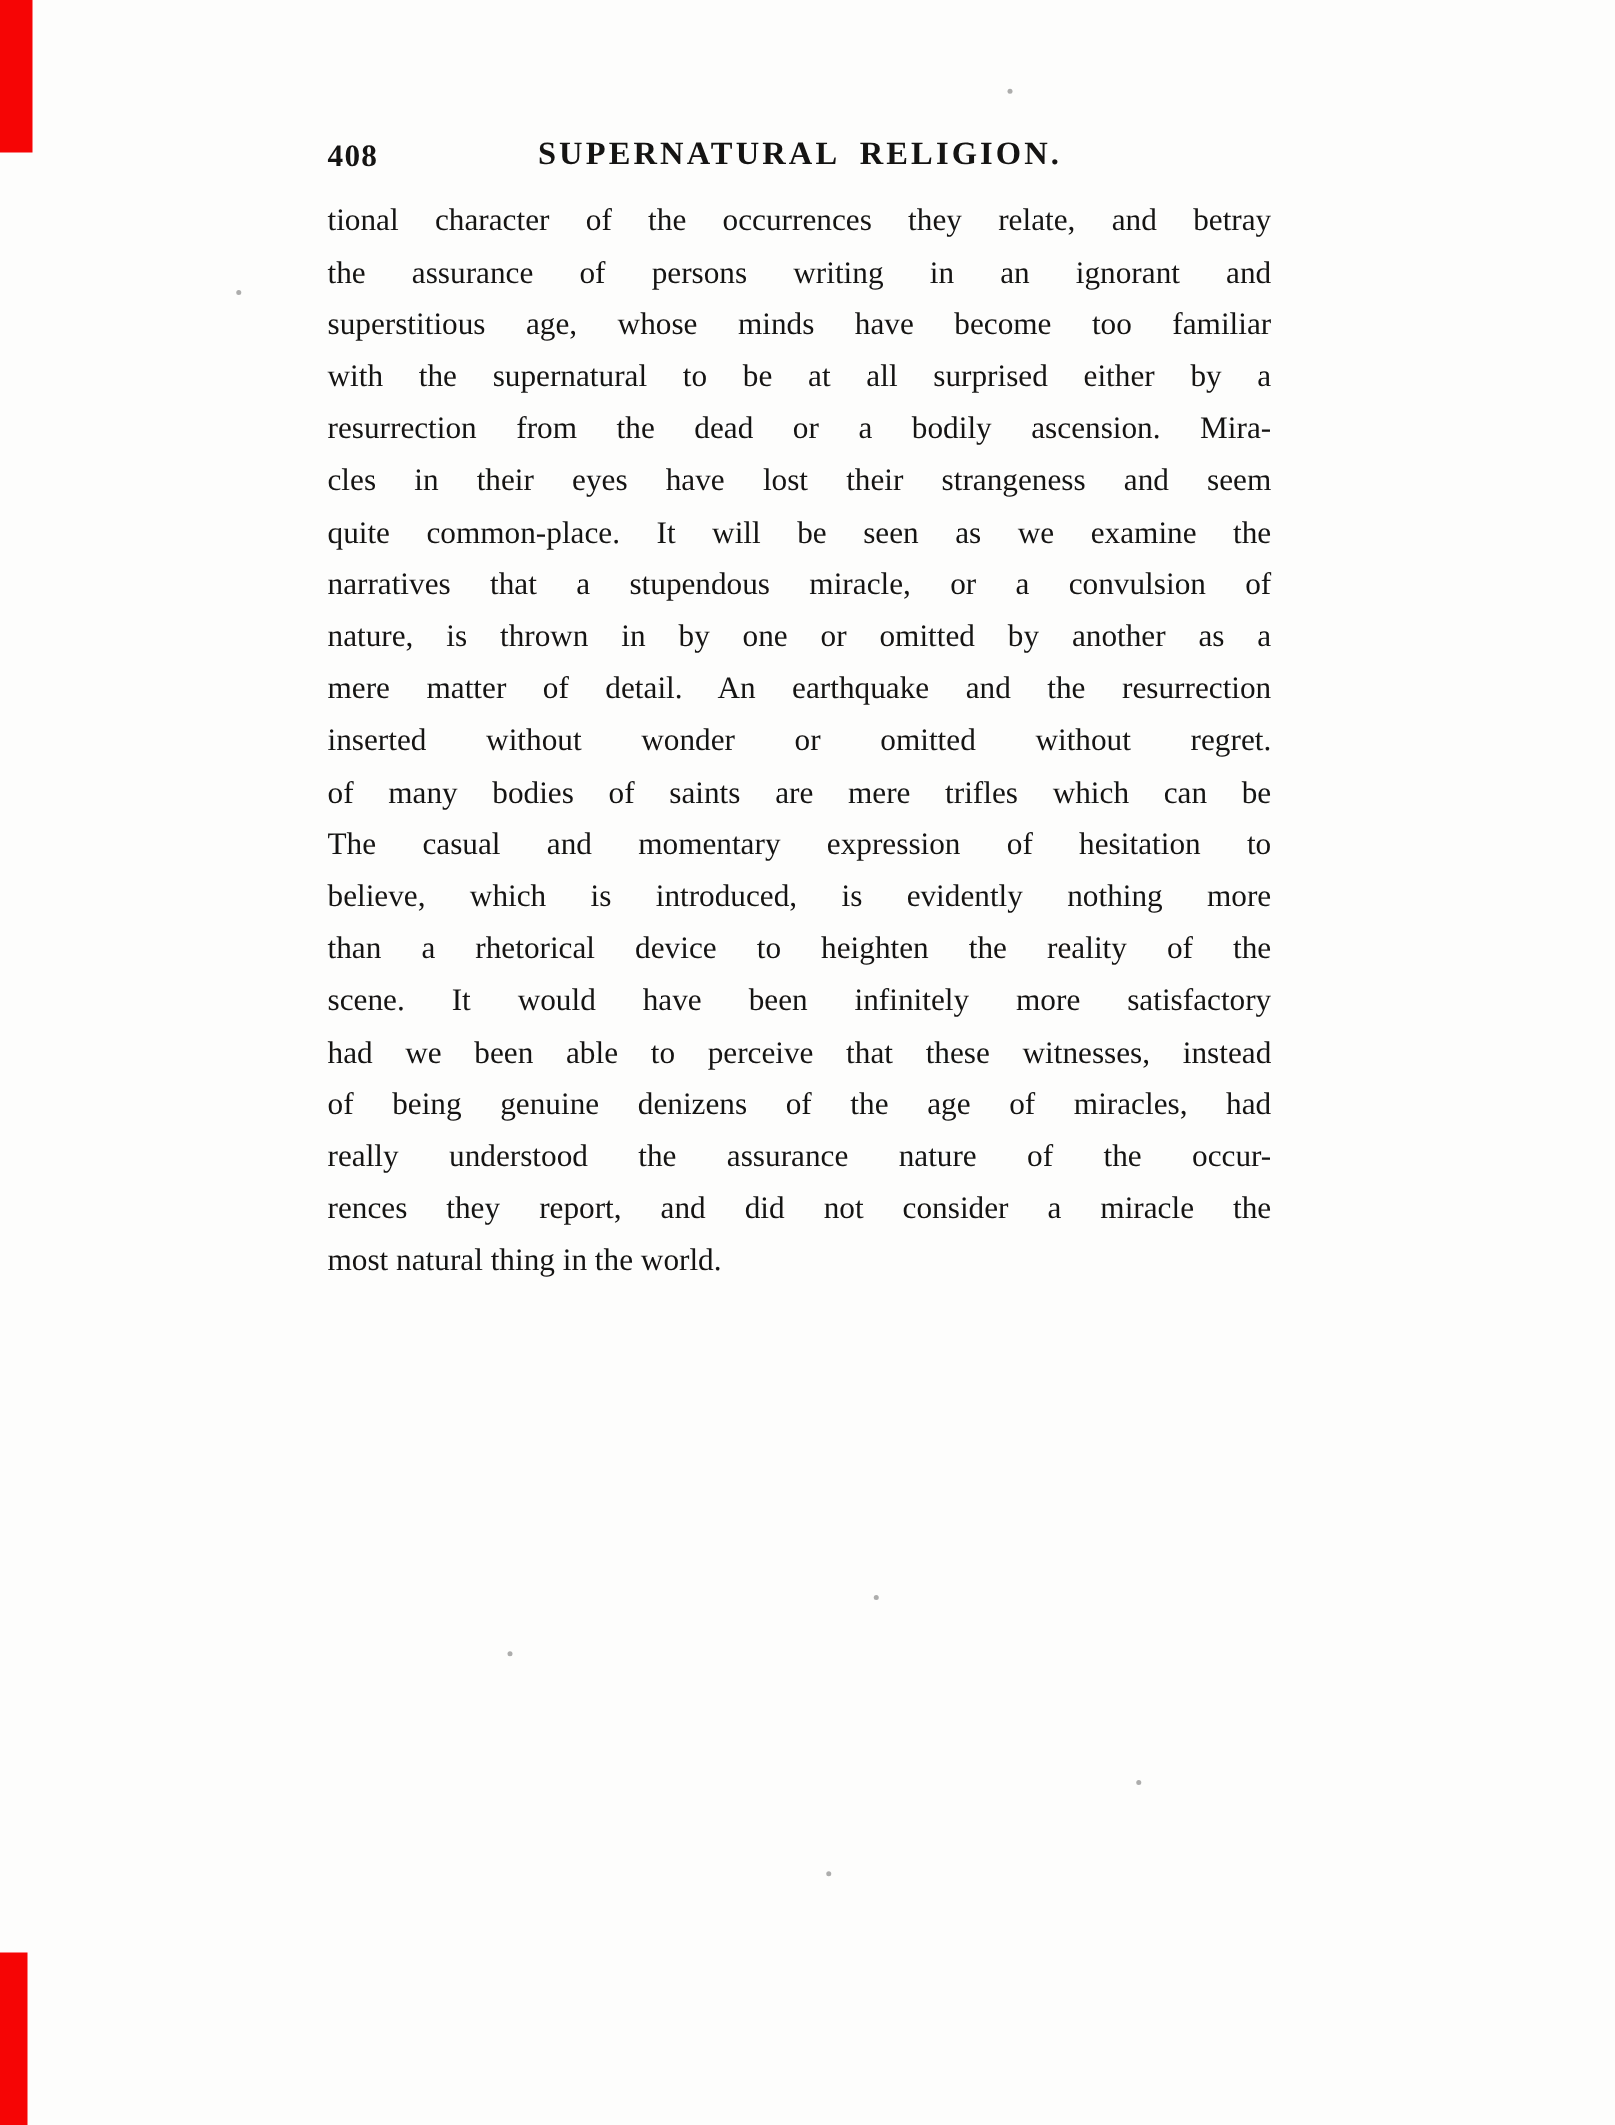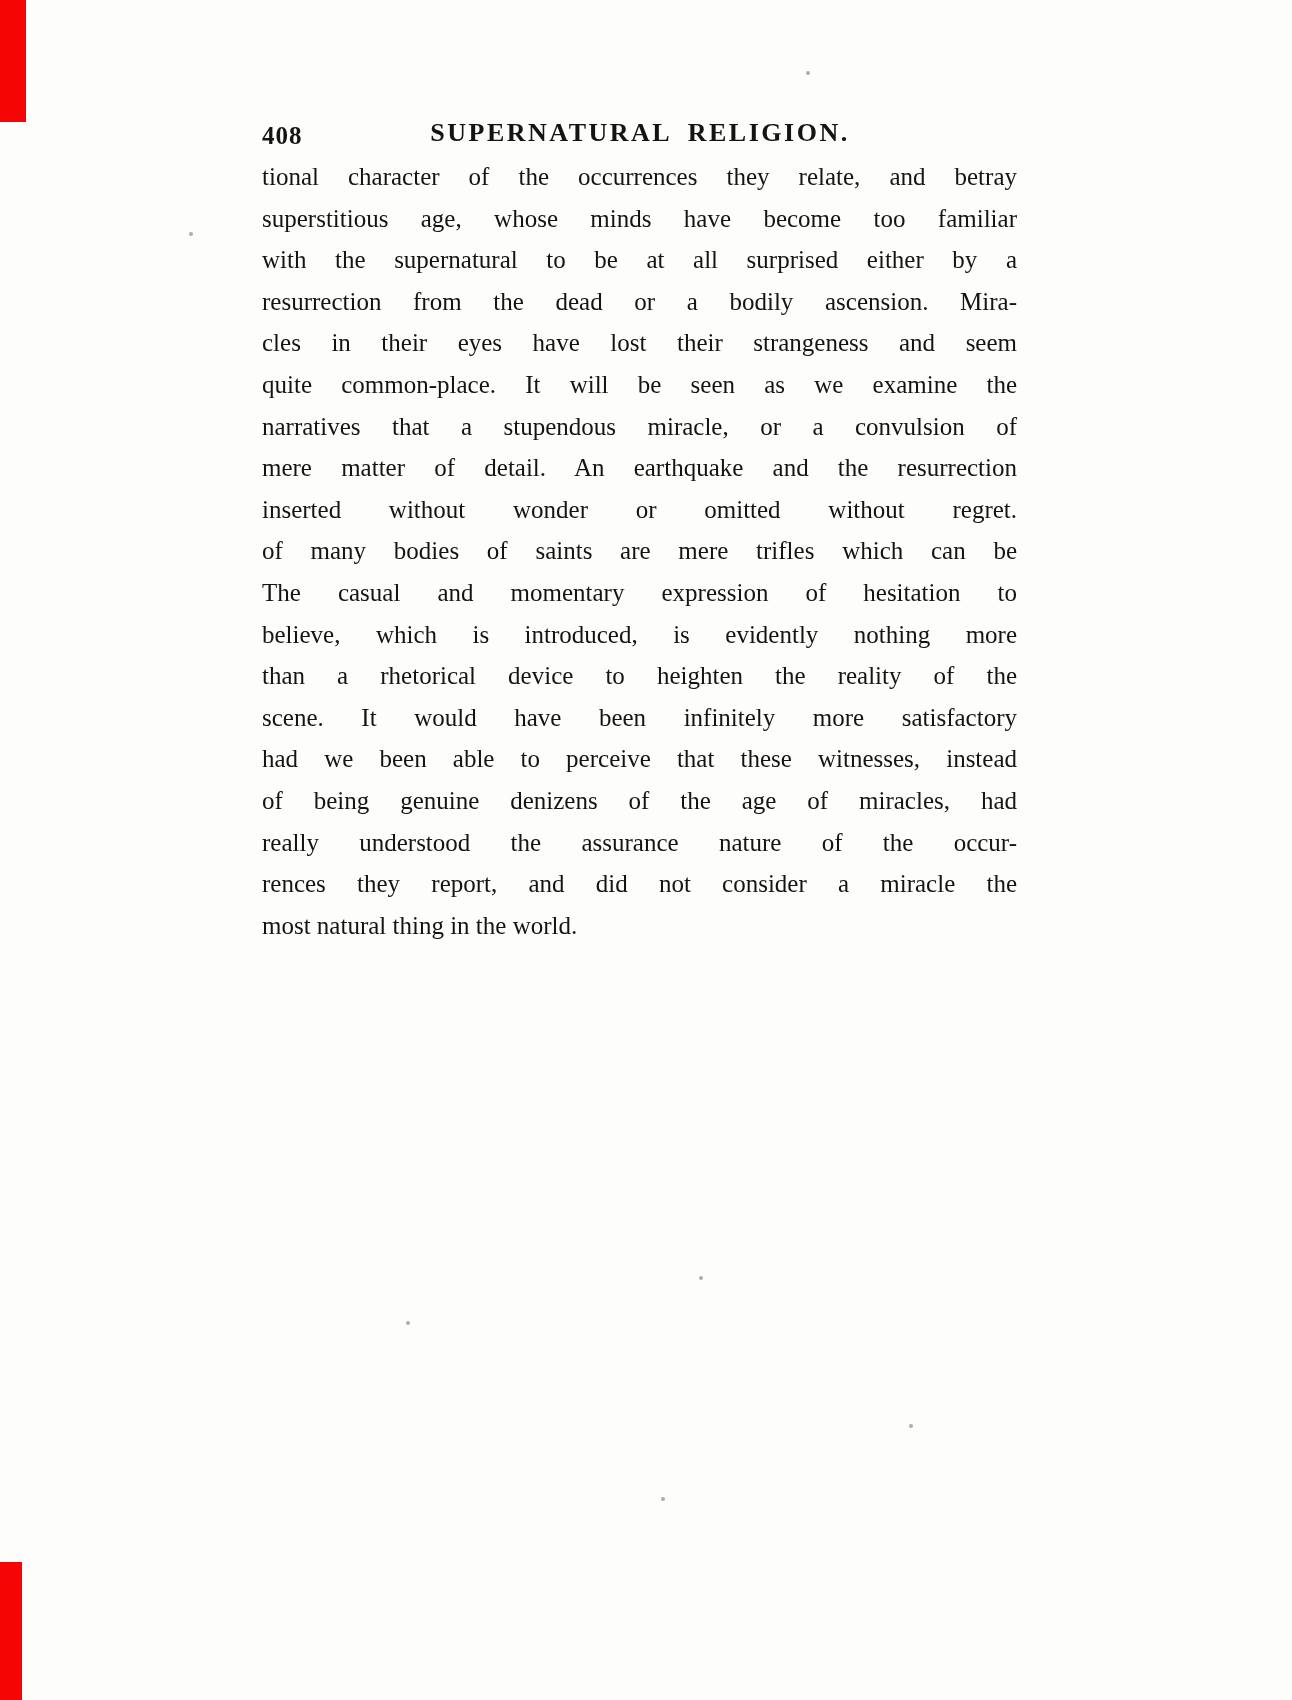--- a/index.html
+++ b/index.html
@@ -30,21 +30,21 @@
     position: absolute;
     width: 4px;
     height: 4px;
     border-radius: 50%;
     background: #8a8a8a;
     opacity: .7;
   }
 
   .header {
     position: absolute;
-    top: 118px;
+    top: 108px;
     left: 262px;
     width: 756px;
     height: 34px;
   }
   .page-number {
     position: absolute;
     left: 0;
     top: 4px;
     font-size: 25px;
     font-weight: bold;
@@ -94,26 +94,28 @@
   <div class="speck" style="left:909px; top:1424px;"></div>
   <div class="speck" style="left:661px; top:1497px;"></div>
 
   <div class="header">
     <span class="page-number">408</span>
     <span class="running-title">SUPERNATURAL RELIGION.</span>
   </div>
 
   <div class="body-text">
     <div class="line">tional character of the occurrences they relate, and betray</div>
+    <div class="line">the assurance of persons writing in an ignorant and</div>
     <div class="line">superstitious age, whose minds have become too familiar</div>
     <div class="line">with the supernatural to be at all surprised either by a</div>
     <div class="line">resurrection from the dead or a bodily ascension. Mira-</div>
     <div class="line">cles in their eyes have lost their strangeness and seem</div>
     <div class="line">quite common-place. It will be seen as we examine the</div>
     <div class="line">narratives that a stupendous miracle, or a convulsion of</div>
+    <div class="line">nature, is thrown in by one or omitted by another as a</div>
     <div class="line">mere matter of detail. An earthquake and the resurrection</div>
     <div class="line">inserted without wonder or omitted without regret.</div>
     <div class="line">of many bodies of saints are mere trifles which can be</div>
     <div class="line">The casual and momentary expression of hesitation to</div>
     <div class="line">believe, which is introduced, is evidently nothing more</div>
     <div class="line">than a rhetorical device to heighten the reality of the</div>
     <div class="line">scene. It would have been infinitely more satisfactory</div>
     <div class="line">had we been able to perceive that these witnesses, instead</div>
     <div class="line">of being genuine denizens of the age of miracles, had</div>
     <div class="line">really understood the assurance nature of the occur-</div>

